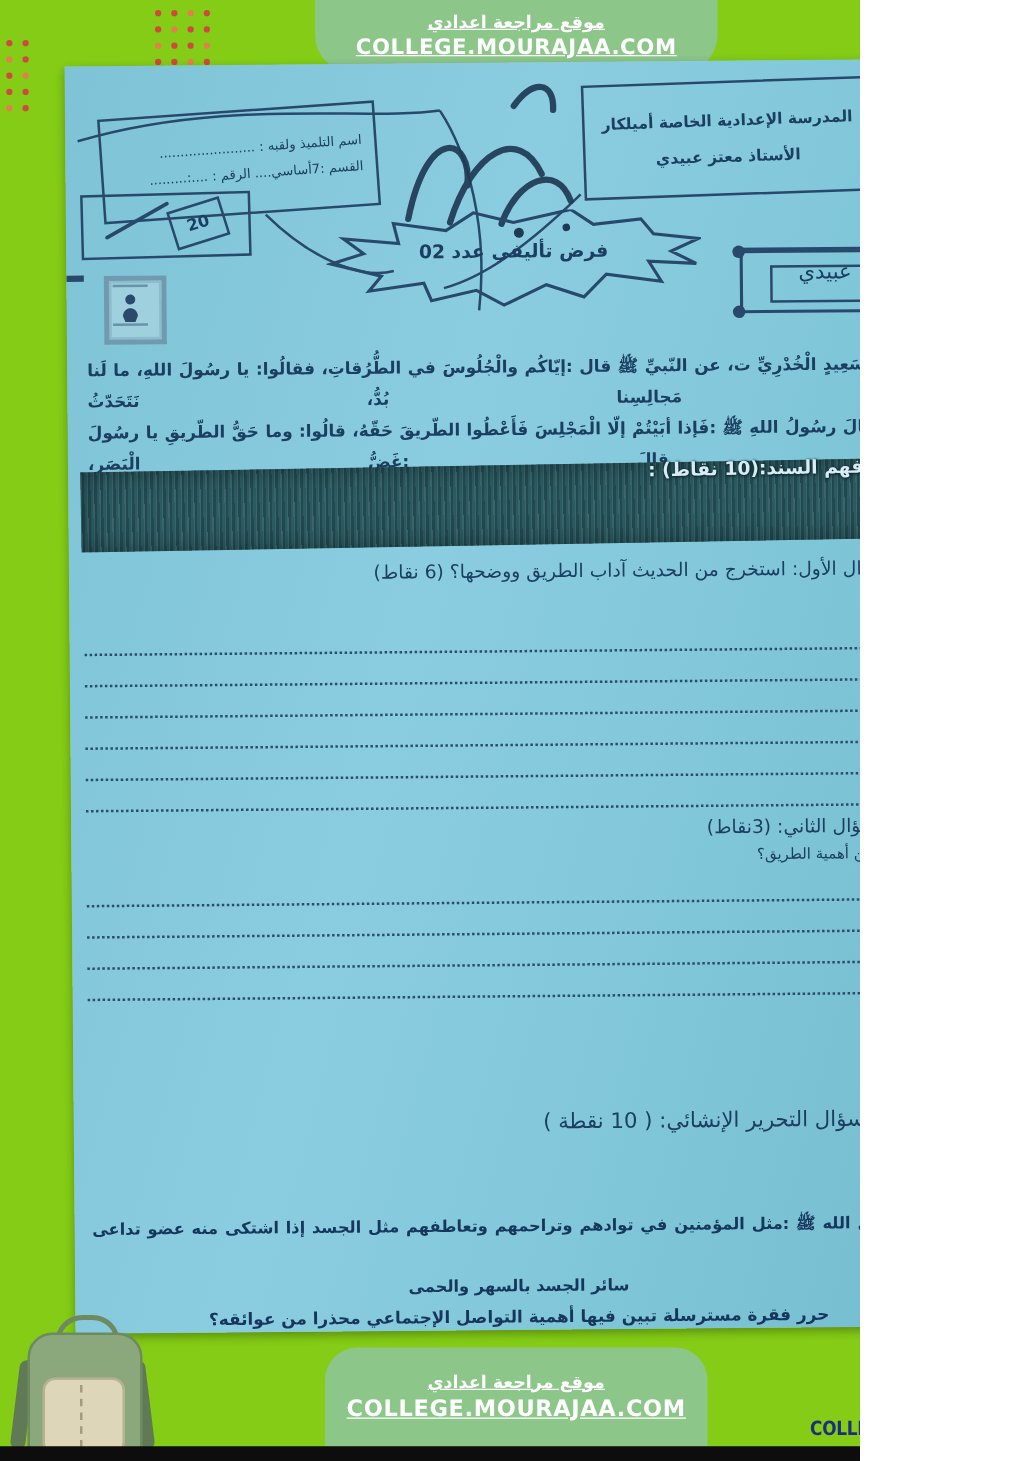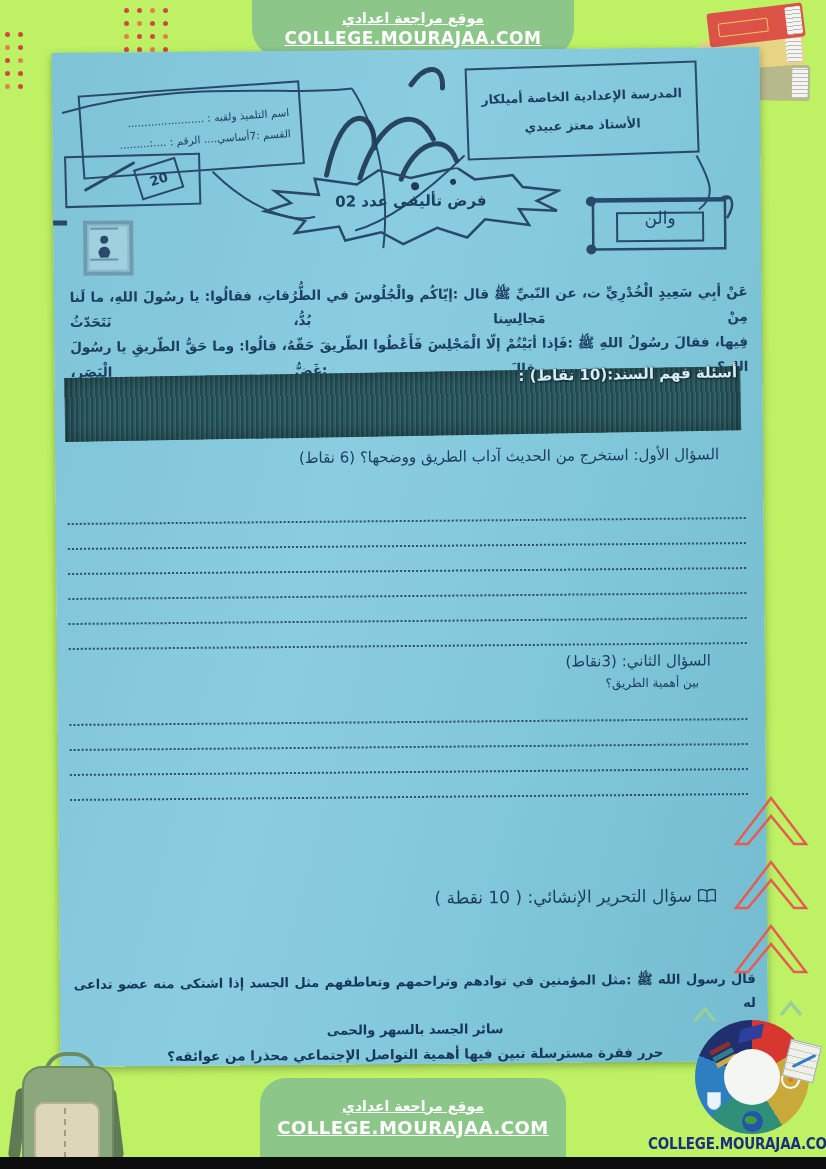--- a/index.html
+++ b/index.html
@@ -1,16 +1,16 @@
 <!DOCTYPE html>
 <html lang="ar"><head>
 <meta charset="utf-8">
 <style>
   html,body{margin:0;padding:0;}
-  .page{position:relative;width:826px;height:1169px;background:#bef264;overflow:hidden;
+  .page{position:relative;width:688px;height:1169px;background:#84cc16;overflow:hidden;
         font-family:"DejaVu Sans",sans-serif;}
   
   .dotgrid{position:absolute;display:grid;gap:8px;}
   .dotgrid i{width:5px;height:5px;border-radius:50%;background:#d0493e;display:block;}
   .dotgrid i:nth-child(3n){background:#e2804c;}
   .dots-a{left:124px;top:8px;grid-template-columns:repeat(4,5px);}
   .dots-b{left:5px;top:32px;grid-template-columns:repeat(2,5px);}
   
   .banner-top{position:absolute;left:252px;top:0;width:322px;height:58px;background:#8cc689;
       border-radius:0 0 30px 30px;display:flex;flex-direction:column;align-items:center;
@@ -212,21 +212,21 @@
     <svg class="scroll" width="156" height="70" viewBox="0 0 156 70">
       <g fill="none" stroke="#28496b" stroke-width="2.5">
         <rect x="12" y="10" width="132" height="48"></rect>
         <path d="M6,8 H148"></path>
         <rect x="36" y="22" width="86" height="28" stroke-width="2"></rect>
         <path d="M146,28 C156,12 150,2 140,8"></path>
       </g>
       <circle cx="10" cy="10" r="5" fill="#28496b"></circle>
       <circle cx="10" cy="58" r="5" fill="#28496b"></circle>
     </svg>
-    <div class="scroll-label">والن</div>
+    <div class="scroll-label">عبيدي</div>
 
     <div class="hadith">
       <div class="lj">عَنْ أبِي سَعِيدٍ الْخُدْرِيِّ ت، عن النّبيِّ ﷺ قال :إيّاكُم والْجُلُوسَ في الطُّرُقاتِ، فقالُوا: يا رسُولَ اللهِ، ما لَنا مِنْ مَجالِسِنا بُدُّ، نَتَحَدّثُ</div>
       <div class="lj">فِيها، فقالَ رسُولُ اللهِ ﷺ :فَإذا أبَيْتُمْ إلّا الْمَجْلِسَ فَأَعْطُوا الطّريقَ حَقّهُ، قالُوا: وما حَقُّ الطّريقِ يا رسُولَ اللهِ؟ قالَ :غَضُّ الْبَصَرِ،</div>
       <div class="lc">وكَفُّ الأذَى، ورَدُّ السَّلامِ، والأمْرُ بِالْمَعْرُوفِ، والنَّهْيُ عَنِ الْمُنْكَرِ مُتّفَقٌ عَلَيْهِ.</div>
     </div>
 
     <div class="band">
       <div class="band-title">أسئلة فهم السند:(10 نقاط) :</div>
     </div>

